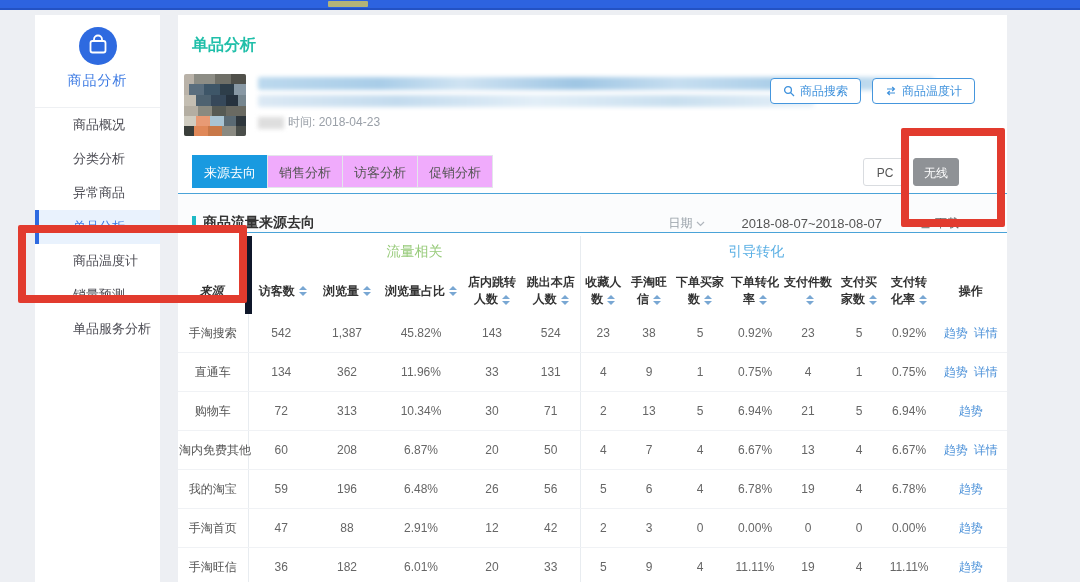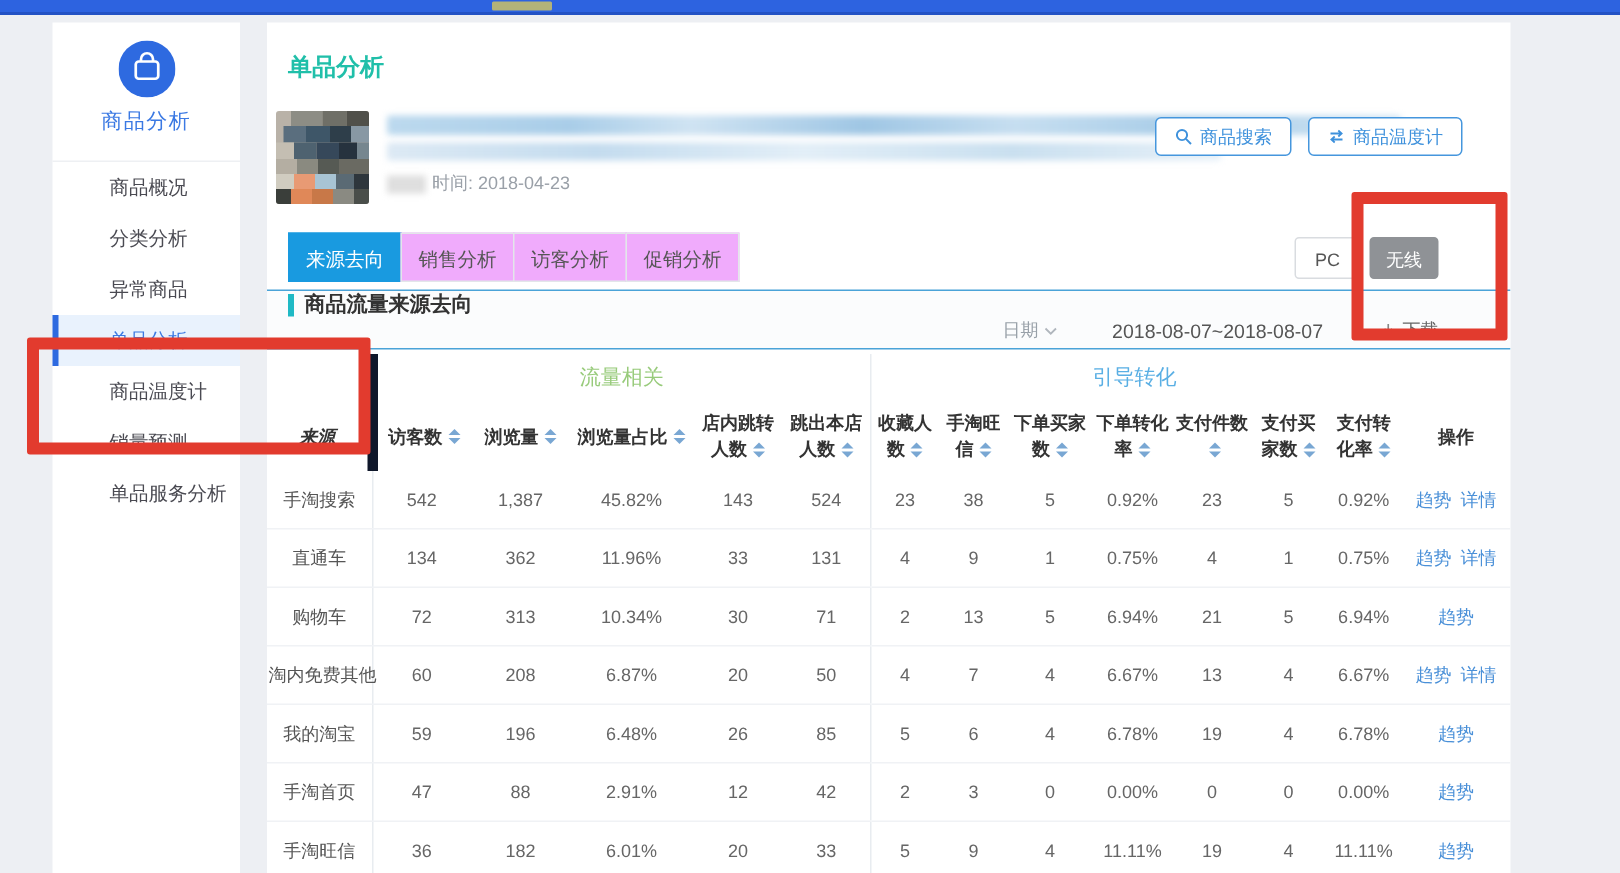--- a/index.html
+++ b/index.html
@@ -40,21 +40,21 @@
   .tab{width:76px;height:33px;line-height:33px;text-align:center;font-size:13px;color:#555;
     background:#f0abfc;border:1px solid #e3e6ea;margin-left:-1px;cursor:pointer;box-sizing:border-box;}
   .tab:first-child{margin-left:0;}
   .tab.active{background:#199ae0;border-color:#199ae0;color:#fff;}
   .toggle{margin-left:auto;display:flex;gap:6px;}
   .tg{height:28px;line-height:28px;text-align:center;font-size:12px;border-radius:3px;cursor:pointer;box-sizing:border-box;}
   .tg-pc{width:44px;background:#fff;border:1px solid #d9dce0;color:#555;}
   .tg-wl{width:46px;background:#8f9296;border:1px solid #8f9296;color:#fff;}
   
   .section-bar{margin-top:5px;height:40px;background:#fbfcfd;border-top:1px solid #4aa3d8;border-bottom:1px solid #4aa3d8;
-    display:flex;align-items:flex-start;box-sizing:border-box;flex-direction:column;}
+    display:flex;align-items:flex-end;box-sizing:border-box;}
   .sec-title{display:flex;align-items:center;margin-left:14px;font-size:14px;font-weight:bold;color:#333;}
   .sec-title .bar{width:4px;height:15px;background:#1fb9c5;margin-right:7px;}
   .sec-right{margin-left:auto;display:flex;align-items:center;margin-right:48px;}
   .date-label{font-size:12px;color:#98a0a8;display:flex;align-items:center;gap:4px;cursor:pointer;}
   .date-range{font-size:13px;color:#555;margin:0 38px 0 36px;}
   .download{font-size:12px;color:#666;display:flex;align-items:center;gap:4px;cursor:pointer;}
   
   table{border-collapse:collapse;table-layout:fixed;width:829px;margin-top:3px;font-size:12px;}
   th{font-weight:bold;color:#333;text-align:center;vertical-align:middle;padding:0 2px;}
   .group-row th{height:32px;}
@@ -305,21 +305,21 @@
           <td>4</td>
           <td>6.67%</td>
           <td class="act"><a>趋势</a><a>详情</a></td>
         </tr>
         <tr>
           <td class="src">我的淘宝</td>
           <td>59</td>
           <td>196</td>
           <td>6.48%</td>
           <td>26</td>
-          <td>85</td>
+          <td>56</td>
           <td class="gsep">5</td>
           <td>6</td>
           <td>4</td>
           <td>6.78%</td>
           <td>19</td>
           <td>4</td>
           <td>6.78%</td>
           <td class="act"><a>趋势</a></td>
         </tr>
         <tr>

